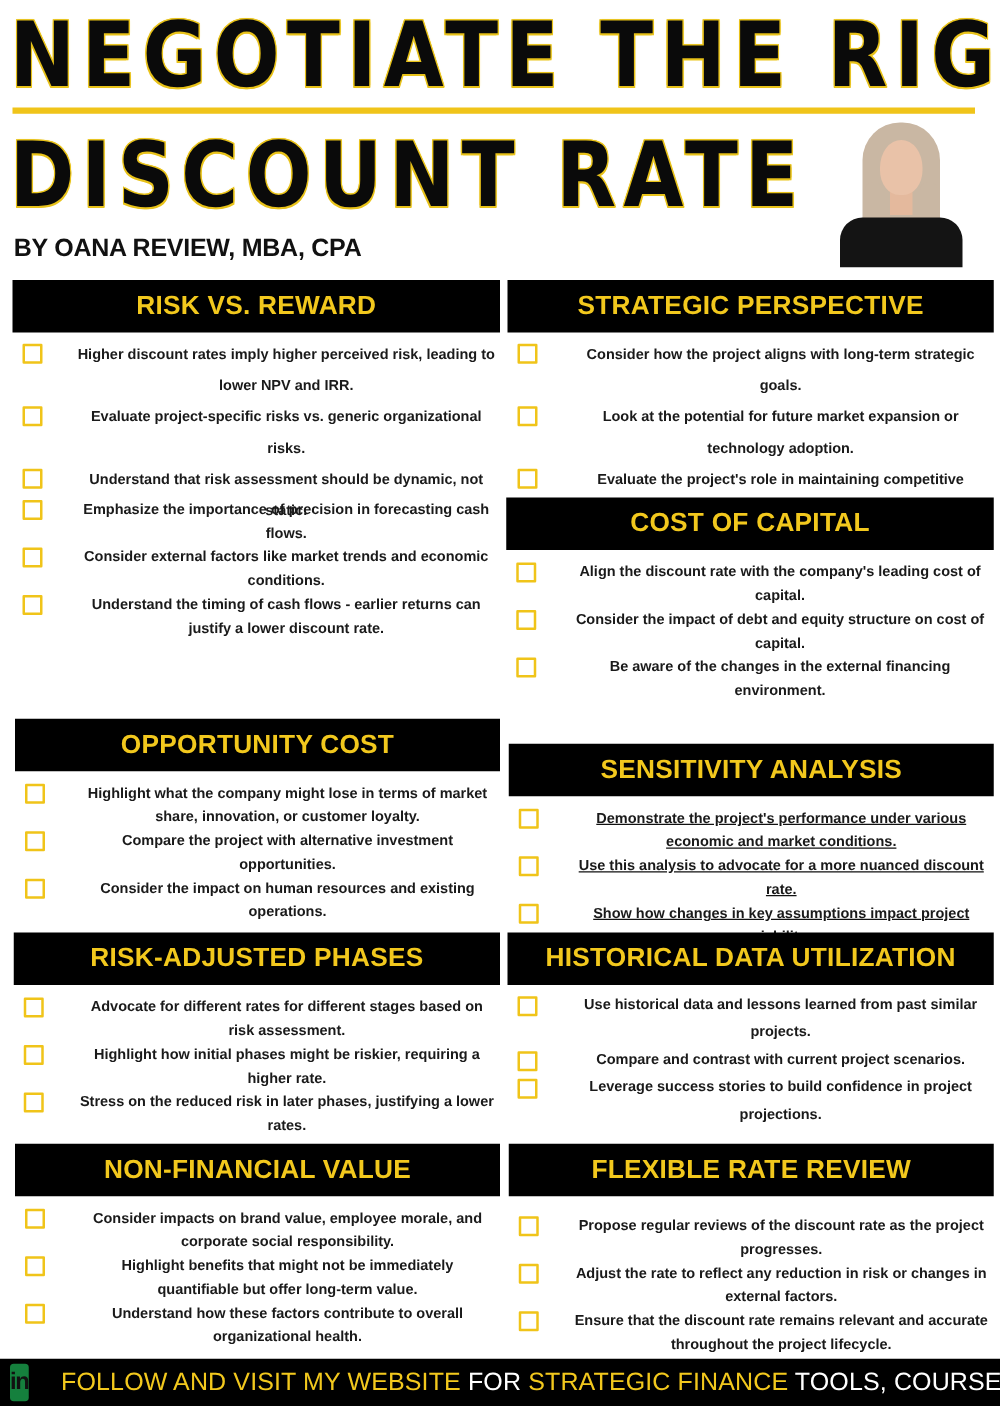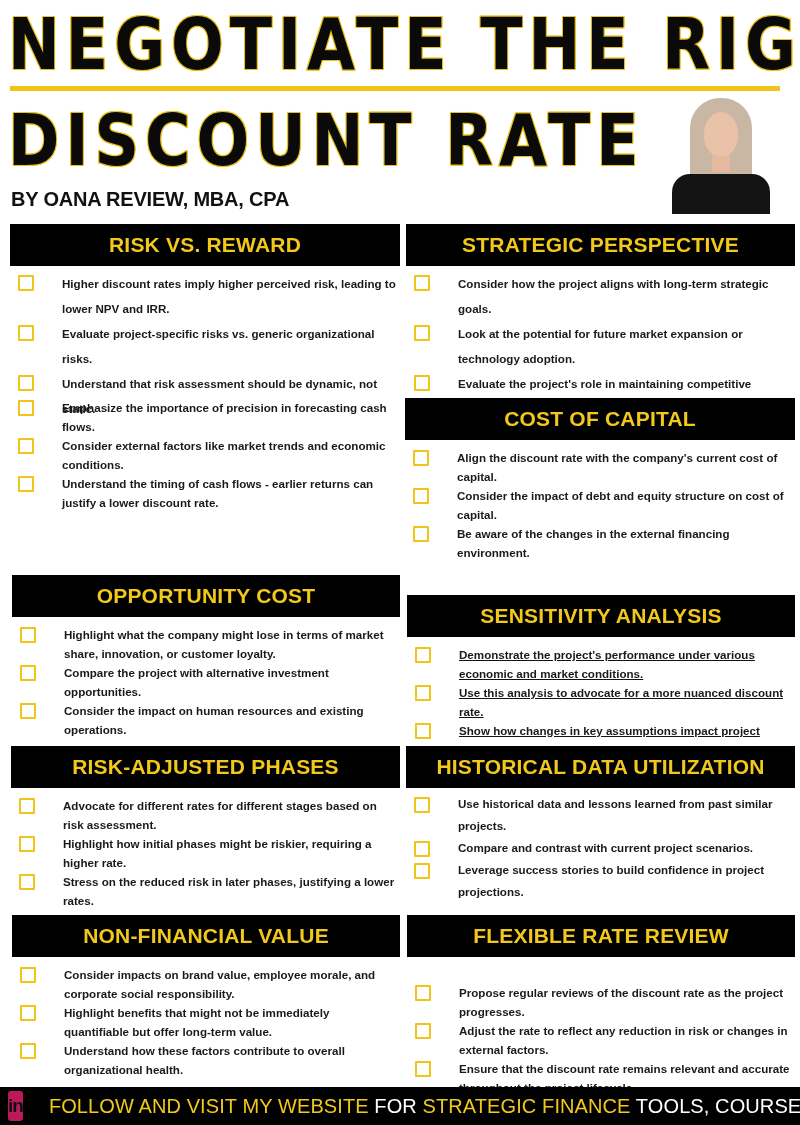--- a/index.html
+++ b/index.html
@@ -42,20 +42,21 @@
     }
     .avatar .hair { position: absolute; left: 28px; top: 6px; width: 62px; height: 110px; background: #c9b7a3; border-radius: 30px 30px 10px 10px; }
     .avatar .face { position: absolute; left: 42px; top: 20px; width: 34px; height: 44px; background: #e9c2a8; border-radius: 50% 50% 45% 45%; }
     .avatar .neck { position: absolute; left: 50px; top: 60px; width: 18px; height: 20px; background: #e4b99d; }
     .avatar .body { position: absolute; left: 10px; top: 82px; width: 98px; height: 40px; background: #141414; border-radius: 18px 18px 0 0; }
     .avatar .hair-l { position: absolute; left: 30px; top: 54px; width: 14px; height: 66px; background: #c9b7a3; border-radius: 6px; }
     .avatar .hair-r { position: absolute; left: 74px; top: 54px; width: 14px; height: 66px; background: #c9b7a3; border-radius: 6px; }
 
     .section {
       position: absolute;
+      text-align: center;
     }
     .section-header {
       width: 100%; height: 42px; background: #000;
       color: #f2c81d;
       font-family: "Liberation Sans", sans-serif;
       font-weight: 700; font-size: 21px;
       display: flex; align-items: center; justify-content: center;
       letter-spacing: 0.2px;
     }
     .items { list-style: none; padding-top: 5px; }
@@ -79,21 +80,21 @@
     .tight .item-text { line-height: 19px; }
     .tight .checkbox { margin-top: 2px; }
 
     .footer {
       position: absolute; left: 0; top: 1087px; width: 800px; height: 38px;
       background: #000;
       display: flex; align-items: center;
     }
     .linkedin-icon {
       width: 30px; height: 30px; margin-left: 8px;
-      background: #be185d; border-radius: 3px;
+      background: #15803d; border-radius: 3px;
       display: flex; align-items: center; justify-content: center;
       font-family: "Liberation Sans", sans-serif; font-weight: 700;
       font-size: 19px; color: #111; letter-spacing: -1px;
     }
     .footer-text {
       margin-left: 26px;
       font-family: "Liberation Sans", sans-serif; font-weight: 400; font-size: 20px;
       white-space: nowrap;
       letter-spacing: 0.1px;
     }
@@ -168,21 +169,21 @@
         <span class="item-text">Understand the timing of cash flows - earlier returns can justify a lower discount rate.</span>
       </li>
   </ul>
 </div>
 
 <div class="section tight" style="left:405px; top:398px; width:390px;">
   <div class="section-header">COST OF CAPITAL</div>
   <ul class="items" style="padding-top:8px;">
     <li class="item">
         <span class="checkbox"></span>
-        <span class="item-text">Align the discount rate with the company's current cost of capital.</span>
+        <span class="item-text">Align the discount rate with the company's leading cost of capital.</span>
       </li>
     <li class="item">
         <span class="checkbox"></span>
         <span class="item-text">Consider the impact of debt and equity structure on cost of capital.</span>
       </li>
     <li class="item">
         <span class="checkbox"></span>
         <span class="item-text">Be aware of the changes in the external financing environment.</span>
       </li>
   </ul>
@@ -273,21 +274,21 @@
       </li>
     <li class="item">
         <span class="checkbox"></span>
         <span class="item-text">Understand how these factors contribute to overall organizational health.</span>
       </li>
   </ul>
 </div>
 
 <div class="section tight" style="left:407px; top:915px; width:388px;">
   <div class="section-header">FLEXIBLE RATE REVIEW</div>
-  <ul class="items" style="padding-top:26px;">
+  <ul class="items" style="padding-top:14px;">
     <li class="item">
         <span class="checkbox"></span>
         <span class="item-text">Propose regular reviews of the discount rate as the project progresses.</span>
       </li>
     <li class="item">
         <span class="checkbox"></span>
         <span class="item-text">Adjust the rate to reflect any reduction in risk or changes in external factors.</span>
       </li>
     <li class="item">
         <span class="checkbox"></span>

